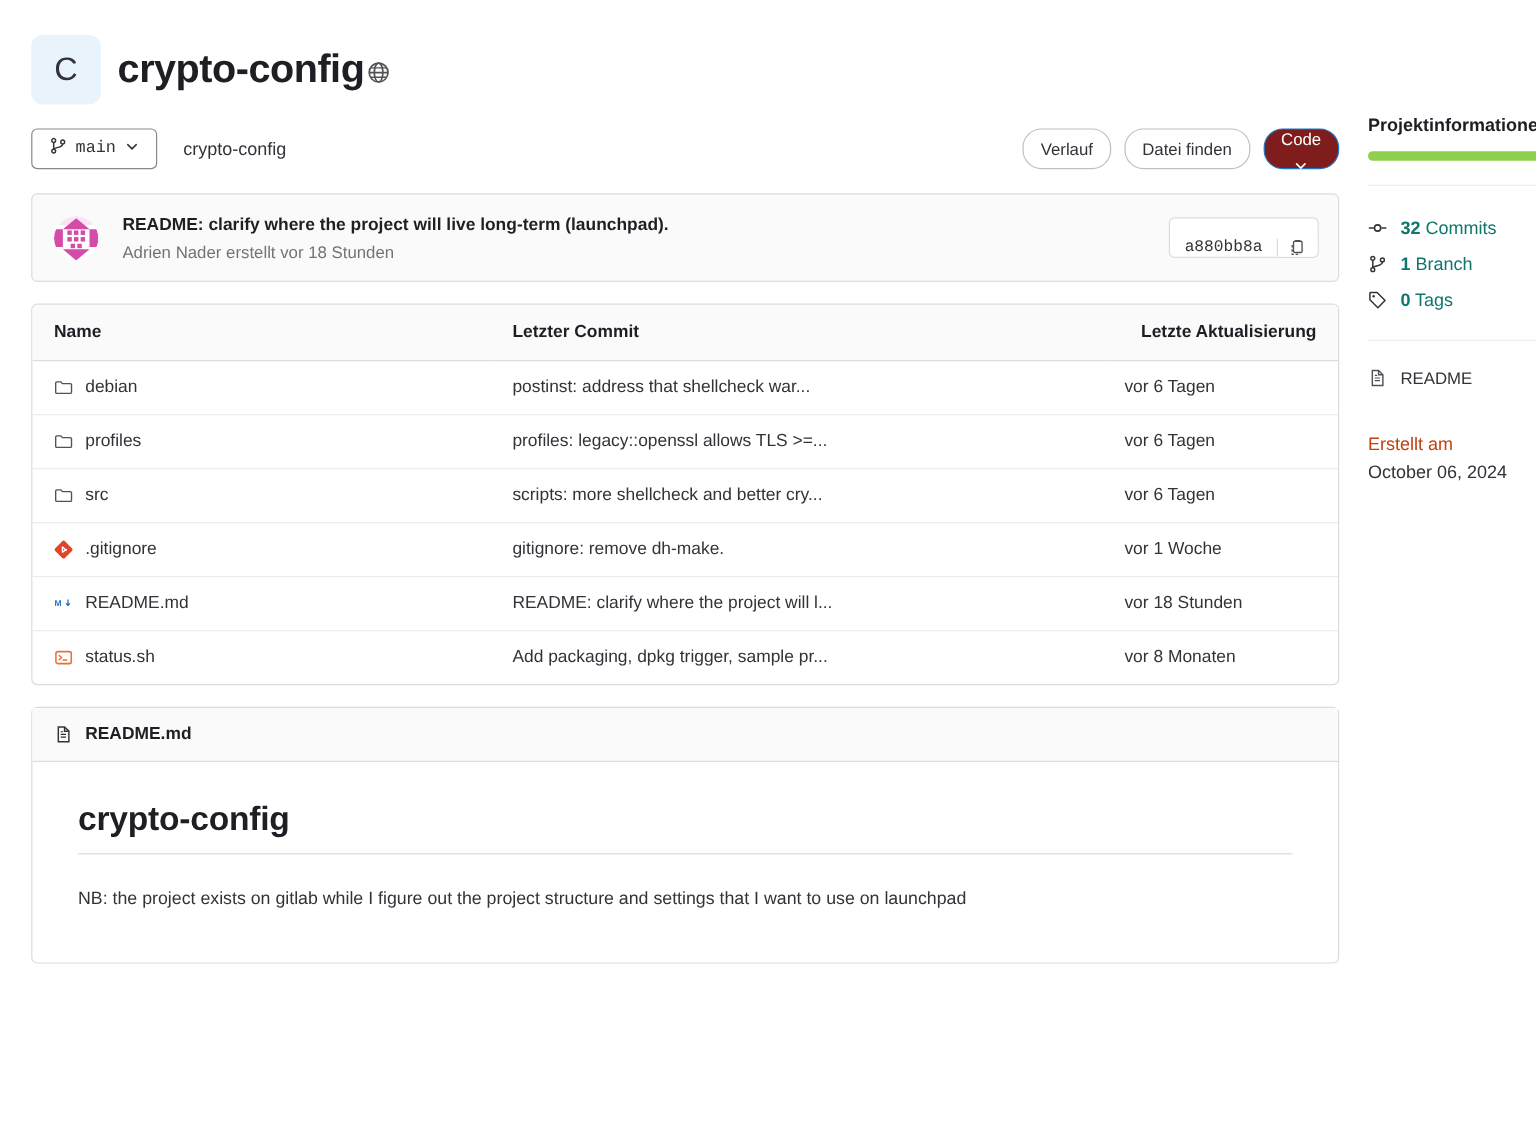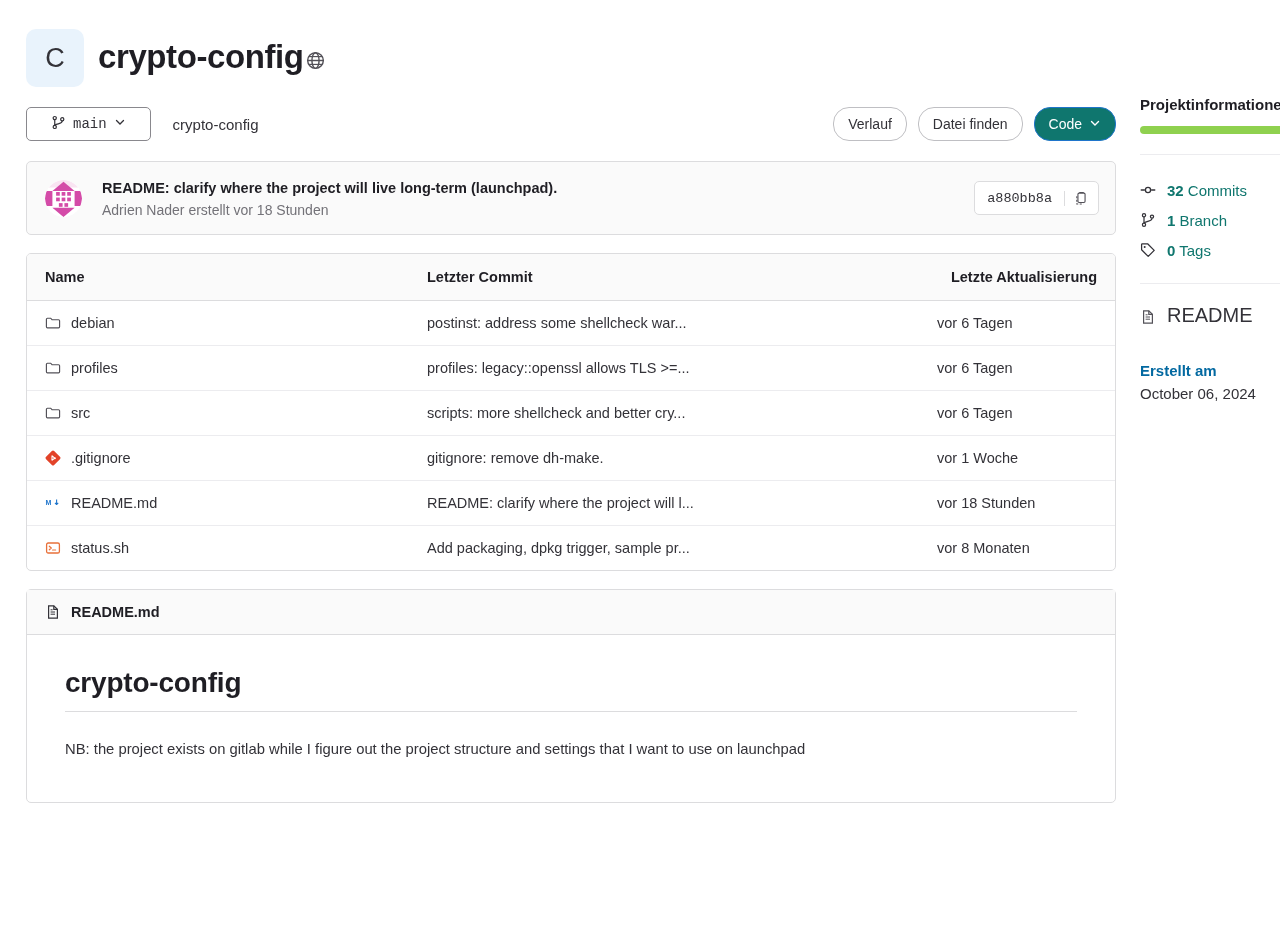--- a/index.html
+++ b/index.html
@@ -57,21 +57,21 @@
     display: flex;
     align-items: center;
     height: 52px;
     margin-top: 2px;
   }
   .branch-btn {
     display: inline-flex;
     align-items: center;
     gap: 7px;
     height: 34px;
-    padding: 0 24px;
+    padding: 0 14px;
     border: 1px solid #89888d;
     border-radius: 5px;
     background: #fff;
     font-family: "Liberation Mono", monospace;
     font-size: 14px;
     color: #333238;
     cursor: pointer;
   }
   .crumb {
     margin-left: 22px;
@@ -92,23 +92,24 @@
     border: 1px solid #bfbfc3;
     background: #fff;
     font-size: 14px;
     color: #333238;
     display: inline-flex;
     align-items: center;
     gap: 7px;
     cursor: pointer;
   }
   .btn.primary {
-    background: #0f766e;
+    background: #7f1d1d;
     border-color: #1f75cb;
     color: #fff;
+    flex-direction: column;
   }
 
   
   .card {
     border: 1px solid #dcdcde;
     border-radius: 5px;
     background: #fff;
   }
   .commit-card {
     margin-top: 11px;
@@ -132,21 +133,21 @@
     color: #1f1e24;
     line-height: 1.45;
   }
   .commit-meta {
     font-size: 14px;
     color: #737278;
     margin-top: 3px;
   }
   .sha-group {
     display: flex;
-    align-items: center;
+    align-items: flex-end;
     border: 1px solid #dcdcde;
     border-radius: 5px;
     background: #fff;
     overflow: hidden;
     height: 34px;
   }
   .sha {
     display: flex; align-items: center;
     padding: 0 12px;
     font-family: "Liberation Mono", monospace;
@@ -248,26 +249,26 @@
     display: flex; align-items: center; gap: 11px;
     height: 30px;
     font-size: 15px;
     color: #0f766e;
   }
   .stat b { font-weight: 700; }
   .side-links { margin-top: 16px; }
   .side-link {
     display: flex; align-items: center; gap: 11px;
     height: 30px;
-    font-size: 20px;
+    font-size: 14px;
     color: #333238;
     cursor: pointer;
   }
   .created { margin-top: 28px; }
-  .created .lbl { font-size: 15px; font-weight: 700; color: #0369a1; margin-top: 32px; }
+  .created .lbl { font-size: 15px; font-weight: 400; color: #c2410c; margin-top: 32px; }
   .created .val { font-size: 15px; color: #333238; margin-top: 6px; }
 </style>
 </head>
 <body>
 
 <div class="page">
 
   <div class="main">
 
     <div class="proj-header">
@@ -362,21 +363,21 @@
         <tbody>
           <tr>
             <td class="td-name">
                 <span class="name-cell">
                   <span class="ic"><svg width="16" height="16" viewBox="0 0 16 16">
                       <path d="M1.4 4.2a1 1 0 0 1 1-1h3.3l1.3 1.5h6.6a1 1 0 0 1 1 1v6.1a1 1 0 0 1-1 1H2.4a1 1 0 0 1-1-1z" fill="none" stroke="#535158" stroke-width="1.15"></path>
                     </svg></span>
                   <span>debian</span>
                 </span>
               </td>
-            <td>postinst: address some shellcheck war...</td>
+            <td>postinst: address that shellcheck war...</td>
             <td class="td-upd">vor 6 Tagen</td>
           </tr>
           <tr>
             <td class="td-name">
                 <span class="name-cell">
                   <span class="ic"><svg width="16" height="16" viewBox="0 0 16 16">
                       <path d="M1.4 4.2a1 1 0 0 1 1-1h3.3l1.3 1.5h6.6a1 1 0 0 1 1 1v6.1a1 1 0 0 1-1 1H2.4a1 1 0 0 1-1-1z" fill="none" stroke="#535158" stroke-width="1.15"></path>
                     </svg></span>
                   <span>profiles</span>
                 </span>

